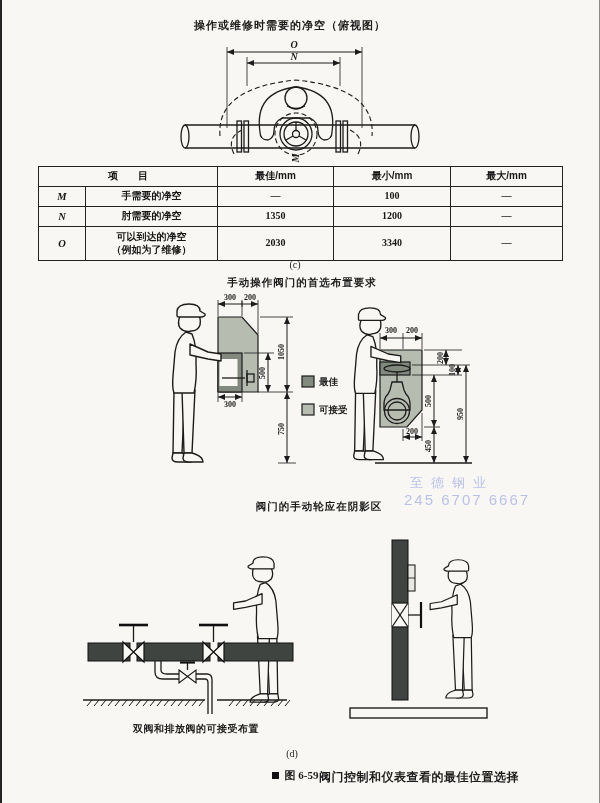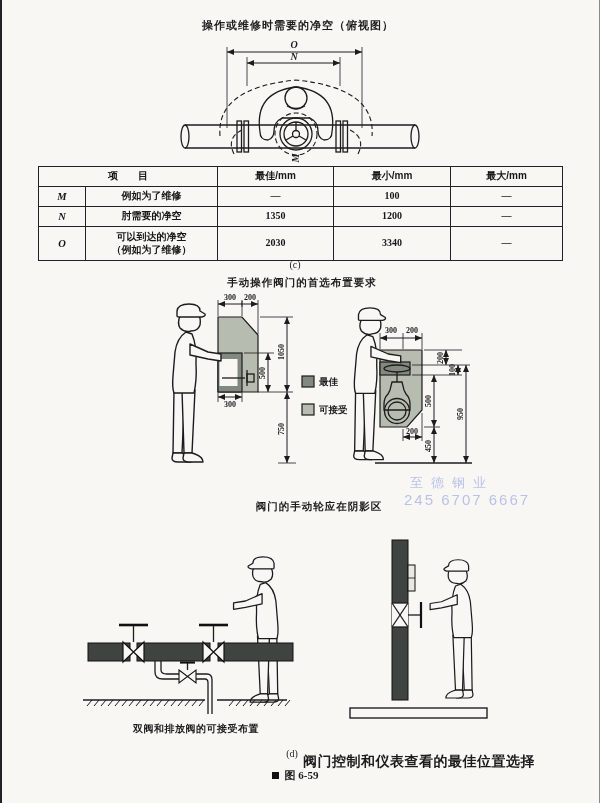--- a/index.html
+++ b/index.html
@@ -1,27 +1,27 @@
 <!DOCTYPE html>
 <html><head>
 <meta charset="utf-8">
 <style>
   html,body{margin:0;padding:0;}
   body{width:600px;height:803px;position:relative;background:#f8f7f3;overflow:hidden;
        font-family:"Liberation Sans",sans-serif;color:#1c1c1c;}
   .abs{position:absolute;}
   .edge-l{left:0;top:0;width:2px;height:803px;background:#222;}
   .edge-r{right:0;top:0;width:1px;height:803px;background:#8a8a86;}
-  .page-title{left:8px;top:18px;width:580px;text-align:center;font-size:11px;font-weight:700;letter-spacing:1px;}
+  .page-title{left:0;top:18px;width:580px;text-align:center;font-size:11px;font-weight:700;letter-spacing:1px;}
   .sec-title{left:0;top:276px;width:604px;text-align:center;font-size:10.5px;font-weight:700;letter-spacing:1px;}
   .lbl-c{left:0;top:259px;width:590px;text-align:center;font-size:10px;font-family:"Liberation Serif",serif;}
   .lbl-d{left:0;top:748px;width:584px;text-align:center;font-size:10px;font-family:"Liberation Serif",serif;}
   .cap-hw{left:0;top:500px;width:638px;text-align:center;font-size:10.5px;font-weight:700;letter-spacing:1px;}
   .cap-bl{left:36px;top:722px;width:320px;text-align:center;font-size:10px;font-weight:700;letter-spacing:0.5px;}
-  .cap-br{left:299px;top:753px;width:240px;text-align:center;font-size:14px;font-weight:700;letter-spacing:0.5px;}
+  .cap-br{left:299px;top:769px;width:240px;text-align:center;font-size:12px;font-weight:700;letter-spacing:0.5px;}
   .figrow{left:0;top:768px;width:590px;display:flex;justify-content:center;align-items:center;gap:6px;}
   .figrow .sq{width:7px;height:7px;background:#111;display:inline-block;}
   .figrow .ftxt{font-size:11px;font-weight:700;font-family:"Liberation Serif",serif;}
   .wm{color:#b3bce8;opacity:.9;}
   .wm1{left:410px;top:474px;font-size:13px;letter-spacing:8px;font-weight:400;}
   .wm2{left:404px;top:491px;font-size:15px;letter-spacing:2px;}
   table.tbl{position:absolute;left:38px;top:166px;width:524px;border-collapse:collapse;table-layout:fixed;
             font-size:10px;font-weight:700;color:#161616;padding-left:40px;}
   table.tbl td{border:1px solid #222;text-align:center;vertical-align:middle;padding:0;height:19px;line-height:1.25;}
   table.tbl{border:1.5px solid #1a1a1a;}
@@ -110,21 +110,21 @@
     </colgroup>
   <tbody>
       <tr>
     <td colspan="2">项　　目</td>
     <td>最佳/mm</td>
     <td>最小/mm</td>
     <td>最大/mm</td>
   </tr>
   <tr>
     <td class="c-key">M</td>
-    <td class="c-desc">例如为了维修</td>
+    <td class="c-desc">手需要的净空</td>
     <td class="c-num">—</td>
     <td class="c-num">100</td>
     <td class="c-num">—</td>
   </tr>
   <tr>
     <td class="c-key">N</td>
     <td class="c-desc">肘需要的净空</td>
     <td class="c-num">1350</td>
     <td class="c-num">1200</td>
     <td class="c-num">—</td>

